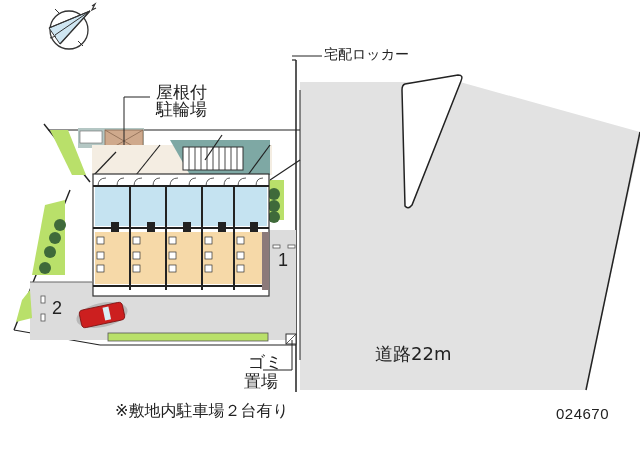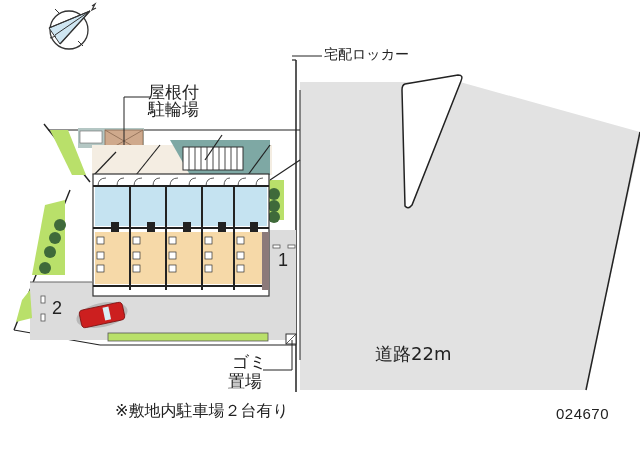--- a/index.html
+++ b/index.html
@@ -188,26 +188,26 @@
 
   <g stroke="#222" stroke-width="1" fill="none">
     <line x1="292" y1="56" x2="322" y2="56"></line>
     <polyline points="150,97 124,97 124,145"></polyline>
     <polyline points="263,370 292,370 292,340"></polyline>
   </g>
 </svg>
 
 <div class="label" style="left:324px; top:46px;">宅配ロッカー</div>
 
-<div class="label big stack" style="left:148px; top:84px;">
+<div class="label big stack" style="left:156px; top:84px;">
   <span>屋根付</span>
   <span>駐輪場</span>
 </div>
 
-<div class="label big stack" style="left:228px; top:353px; line-height:19px;">
+<div class="label big stack" style="left:244px; top:353px; line-height:19px;">
   <span style="padding-left:4px;">ゴミ</span>
   <span>置場</span>
 </div>
 
 <div class="label road" style="left:375px; top:345px;">道路22m</div>
 
 <div class="label num" style="left:278px; top:252px;">1</div>
 <div class="label num" style="left:52px; top:300px;">2</div>
 
 <div class="label note" style="left:115px; top:402px;text-align:right;">※敷地内駐車場２台有り</div>

